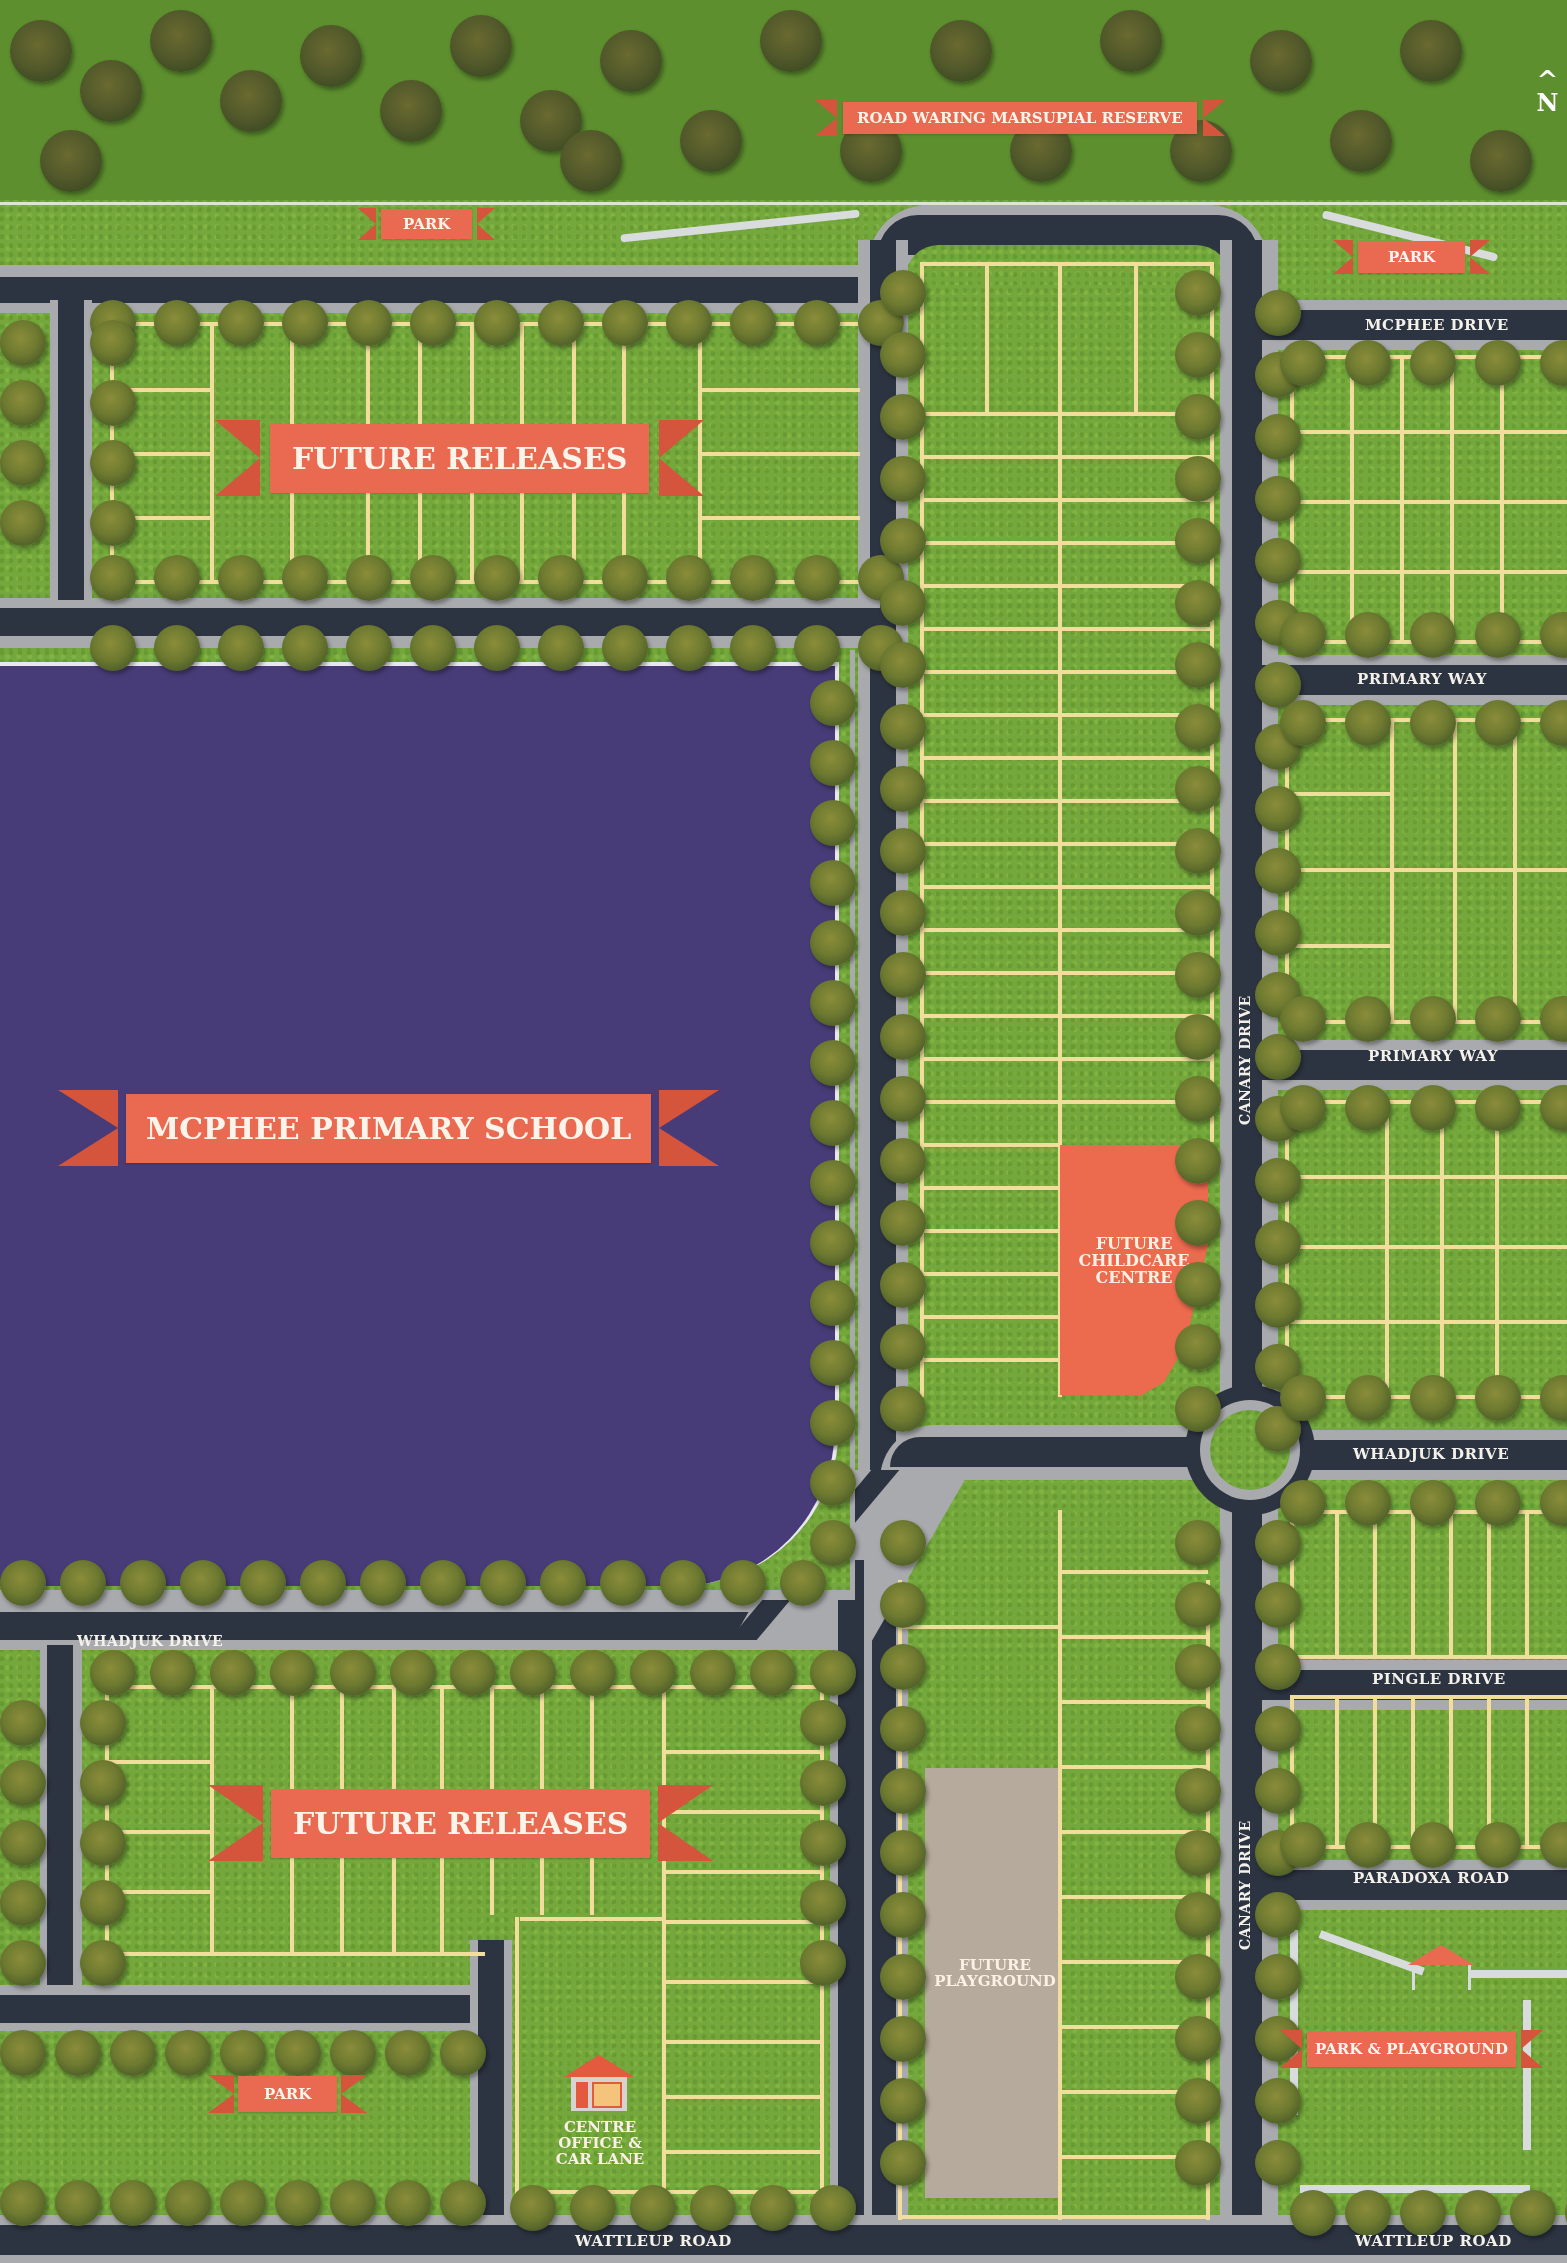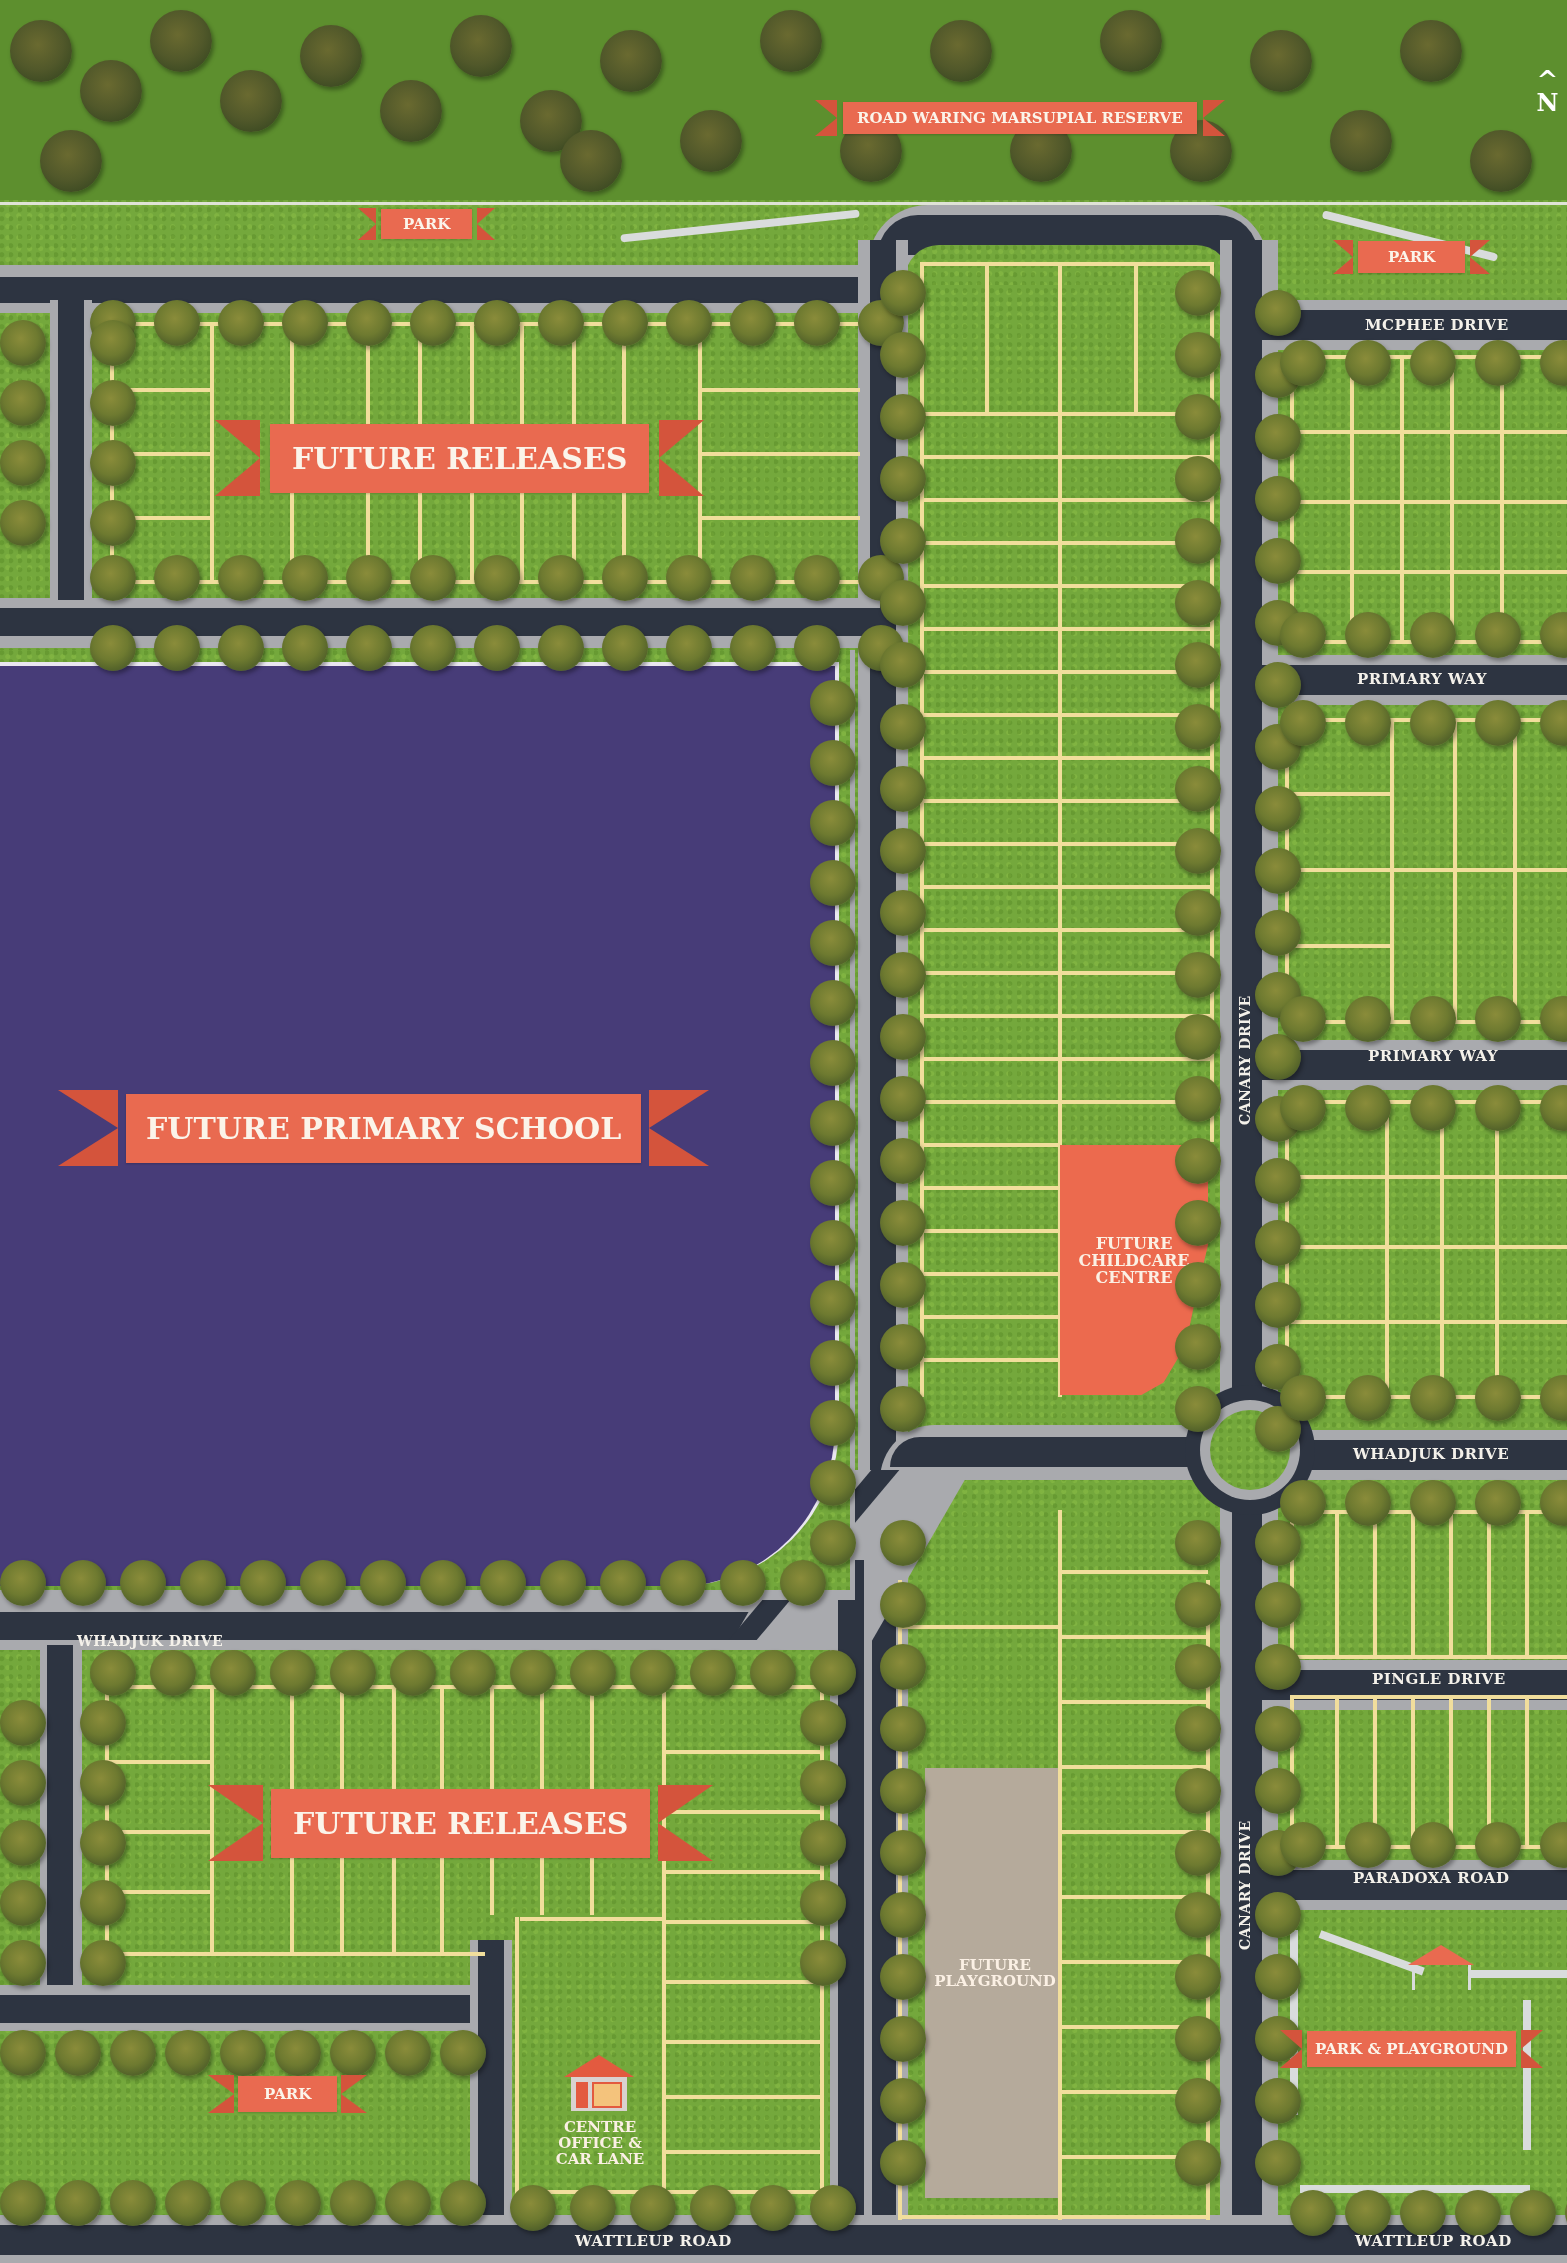--- a/index.html
+++ b/index.html
@@ -617,21 +617,21 @@
 </div>
 
 <div class="banner" style="left:215px;top:420px;">
   <div class="tail l" style="border-width:38px 0 38px 45px;"></div>
   <div class="body" style="font-size:30px;padding:17px 22px;margin:0 10px;">FUTURE RELEASES</div>
   <div class="tail r" style="border-width:38px 45px 38px 0;"></div>
 </div>
 
 <div class="banner" style="left:58px;top:1090px;">
   <div class="tail l" style="border-width:38px 0 38px 60px;"></div>
-  <div class="body" style="font-size:30px;padding:17px 20px;margin:0 8px;">FUTURE PRIMARY SCHOOL</div>
+  <div class="body" style="font-size:30px;padding:17px 20px;margin:0 8px;">MCPHEE PRIMARY SCHOOL</div>
   <div class="tail r" style="border-width:38px 60px 38px 0;"></div>
 </div>
 
 <div class="banner" style="left:208px;top:1785px;">
   <div class="tail l" style="border-width:38px 0 38px 55px;"></div>
   <div class="body" style="font-size:30px;padding:17px 22px;margin:0 8px;">FUTURE RELEASES</div>
   <div class="tail r" style="border-width:38px 55px 38px 0;"></div>
 </div>
 
 <div class="banner" style="left:208px;top:2075px;">

